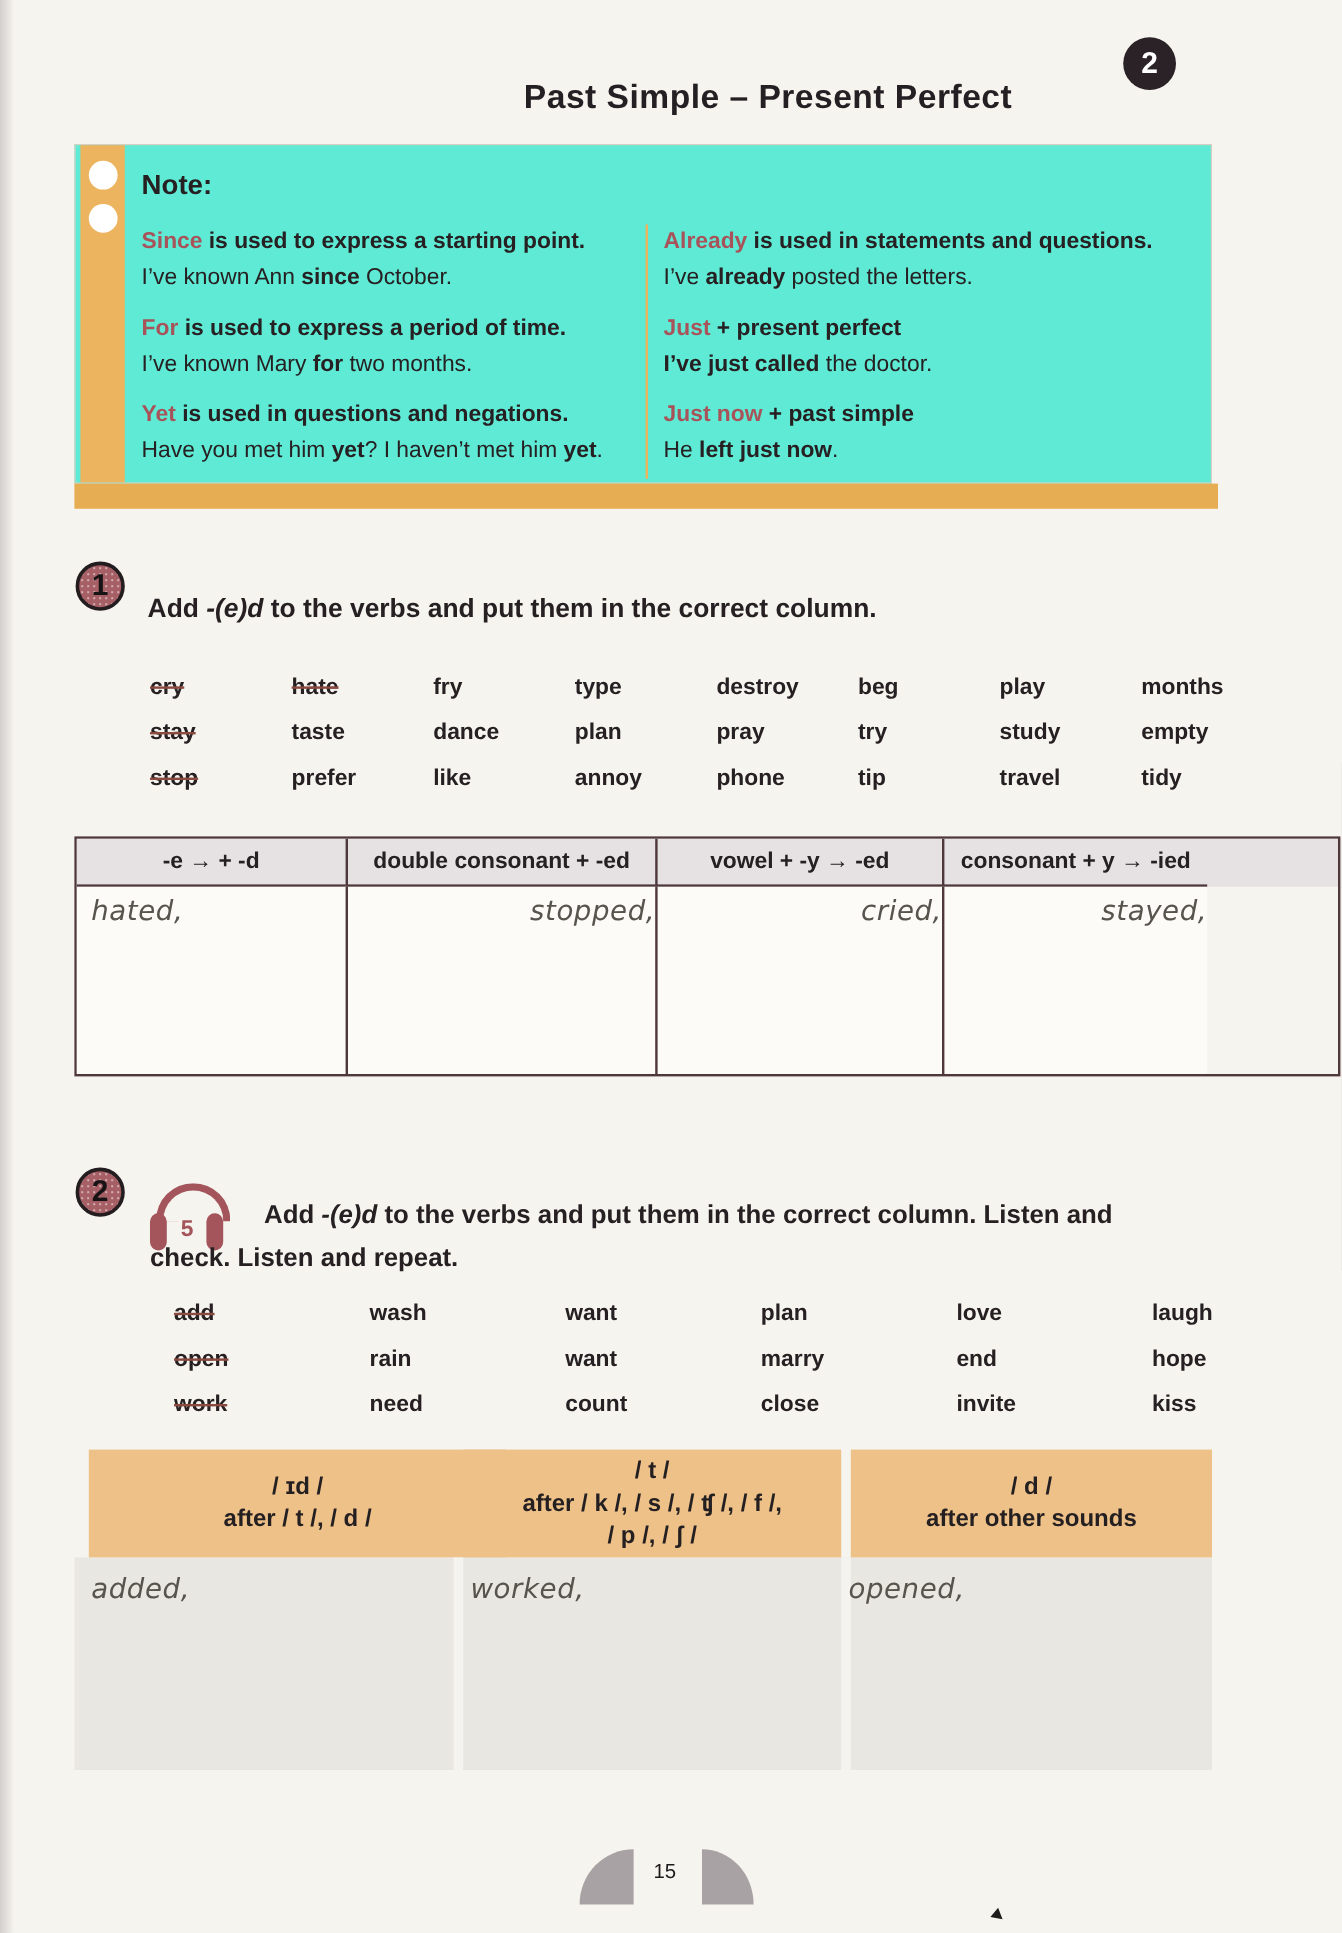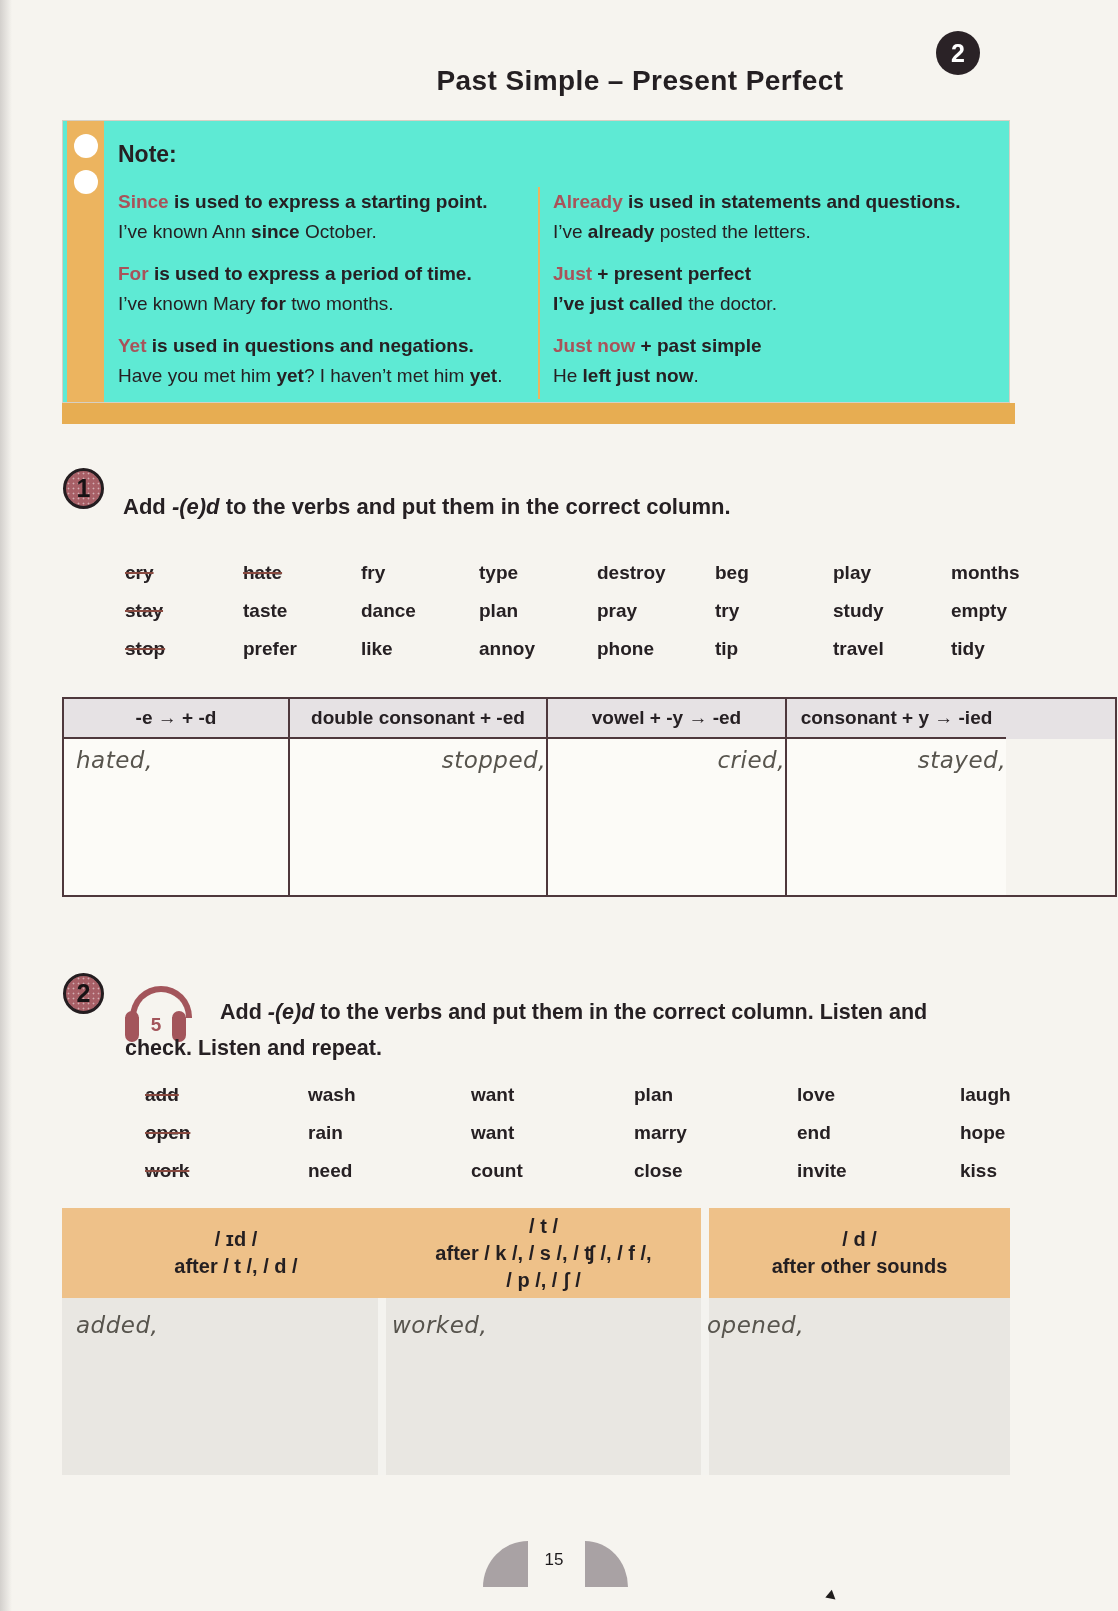--- a/index.html
+++ b/index.html
@@ -69,21 +69,21 @@
   .t1-head .t1-cell{height:38px;display:flex;align-items:center;justify-content:center;
     font-size:19px;font-weight:700;border-bottom:2px solid #4e383c;}
   .t1-body .t1-cell{height:156px;background:#fcfbf7;padding:8px 0 16px 12px;box-sizing:border-box;}
   .t1-cell + .t1-cell{border-left:2px solid #4e383c;text-align:right;}
   .hand{font-family:"DejaVu Sans",sans-serif;font-style:italic;
     color:#57544d;font-size:23px;letter-spacing:.5px;}
   
   .t2-cell{top:1208px;height:90px;background:#eec189;display:flex;flex-direction:column;
     align-items:center;justify-content:center;text-align:center;color:#241f21;}
   .t2-cell div{font-size:20px;font-weight:700;line-height:27px;}
-  .t2-c1{left:62px;width:348px;}
+  .t2-c1{left:74px;width:348px;}
   .t2-c2{left:386px;width:315px;}
   .t2-c3{left:709px;width:301px;}
   .t2-answers{left:62px;top:1298px;width:948px;height:177px;background:#e9e7e2;}
   .t2-gap{position:absolute;top:0;width:8px;height:100%;background:#f4f3ef;}
   .t2-gap1{left:316px;} .t2-gap2{left:639px;}
   .t2-ans{position:absolute;top:14px;}
   .t2-ans1{left:14px;} .t2-ans2{left:330px;} .t2-ans3{left:645px;}
   
   .q-left{left:483px;top:1541px;width:45px;height:46px;background:#a9a2a4;
     border-top-left-radius:100% 100%;}

